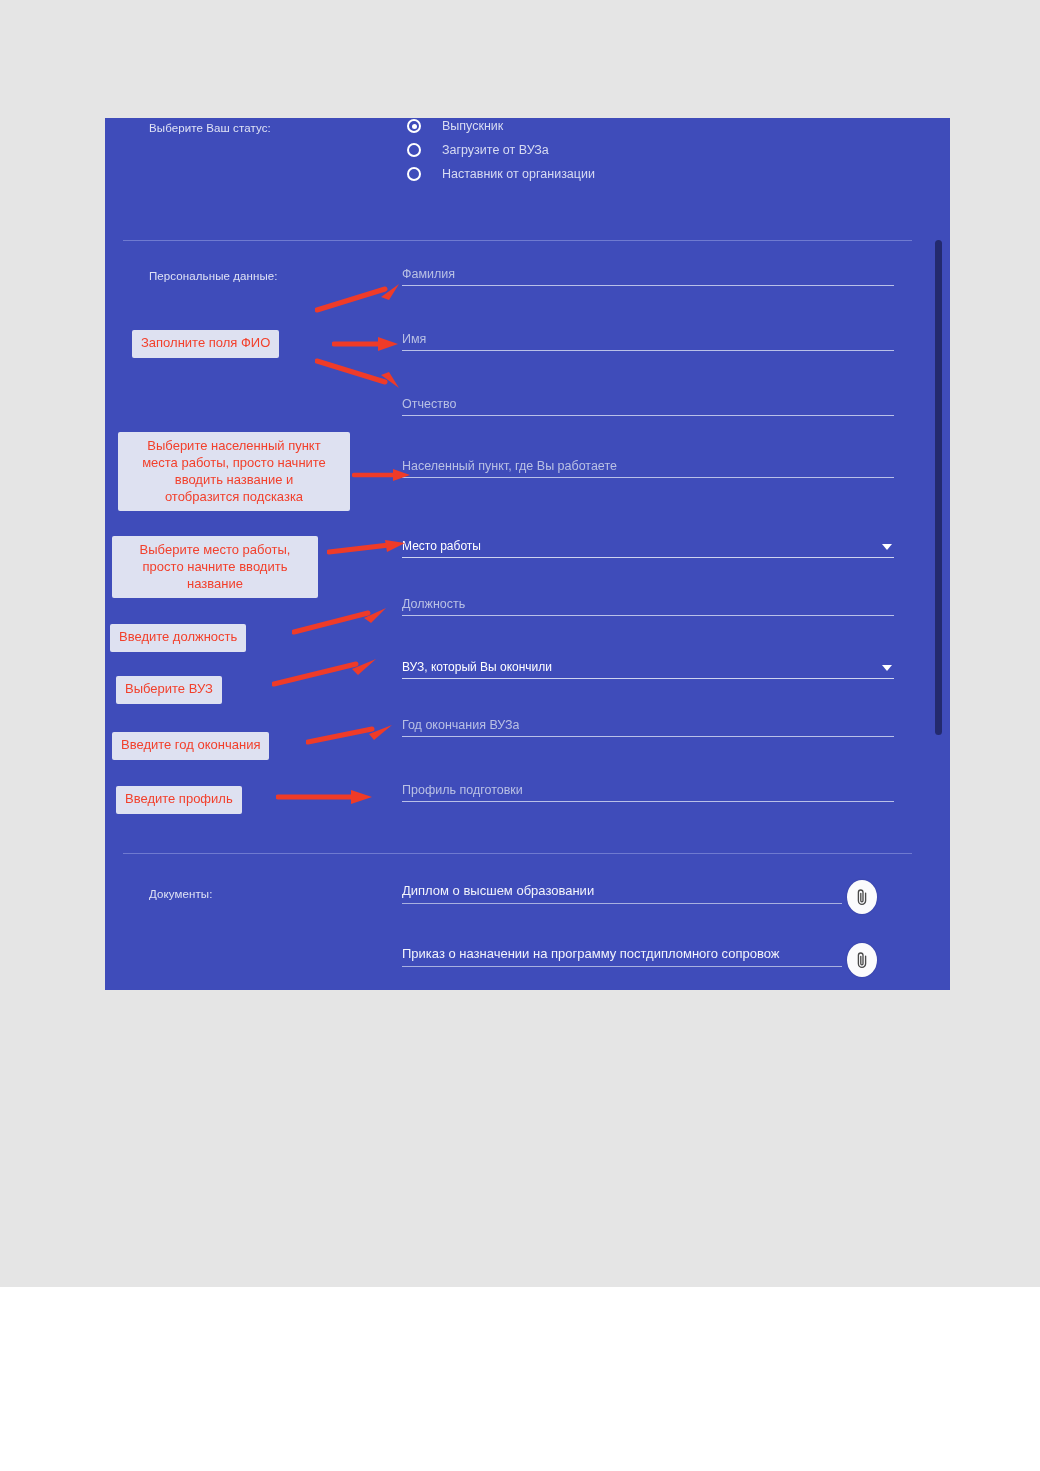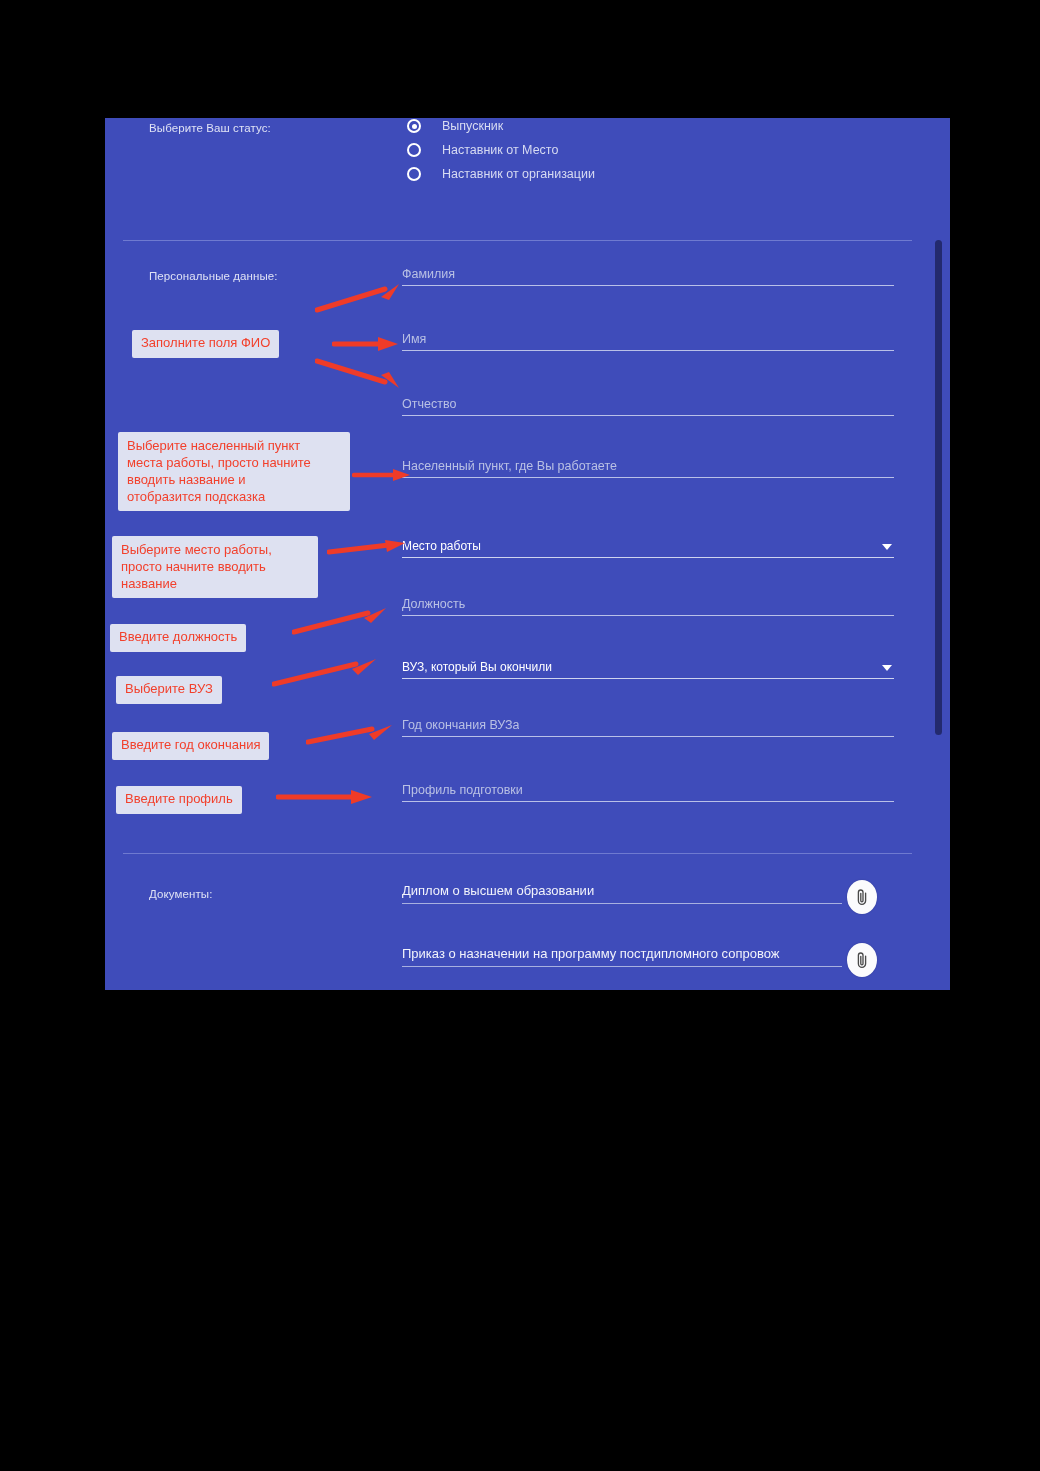--- a/index.html
+++ b/index.html
@@ -8,22 +8,22 @@
     width: 1040px;
     height: 1471px;
     background: #ffffff;
     font-family: "Liberation Sans", sans-serif;
     overflow: hidden;
   }
 
   #page {
     position: relative;
     width: 1040px;
-    height: 1471px;
-    background: #000000;
+    height: 1287px;
+    background: #e5e5e5;
   }
 
   
   #form-panel {
     position: absolute;
     left: 105px;
     top: 118px;
     width: 845px;
     height: 872px;
     background: #3f4cba;
@@ -150,20 +150,21 @@
   .callout {
     position: absolute;
     background: #dee1f1;
     color: #f2402c;
     font-size: 13px;
     line-height: 16.5px;
     padding: 5px 9px 6px 9px;
     border-radius: 2px;
     z-index: 6;
     white-space: pre-line;
+    text-align: center;
   }
   .callout.multiline { line-height: 17px; }
 
   
   .arrow { position: absolute; z-index: 5; }
 </style>
 </head>
 <body>
 
 <div id="page">
@@ -172,21 +173,21 @@
 
     <div class="section-label" style="left:44px; top:4px;">Выберите Ваш статус:</div>
 
     <div class="radio-row" style="left:302px; top:1px;">
       <span class="radio checked"></span>
       <span class="radio-label">Выпускник</span>
     </div>
 
     <div class="radio-row" style="left:302px; top:25px;">
       <span class="radio"></span>
-      <span class="radio-label">Наставник от Место</span>
+      <span class="radio-label">Загрузите от ВУЗа</span>
     </div>
 
     <div class="radio-row" style="left:302px; top:49px;">
       <span class="radio"></span>
       <span class="radio-label">Наставник от организации</span>
     </div>
 
     <div class="divider" style="left:18px; top:122px; width:789px;"></div>
 
     <div class="section-label" style="left:44px; top:152px;">Персональные данные:</div>

